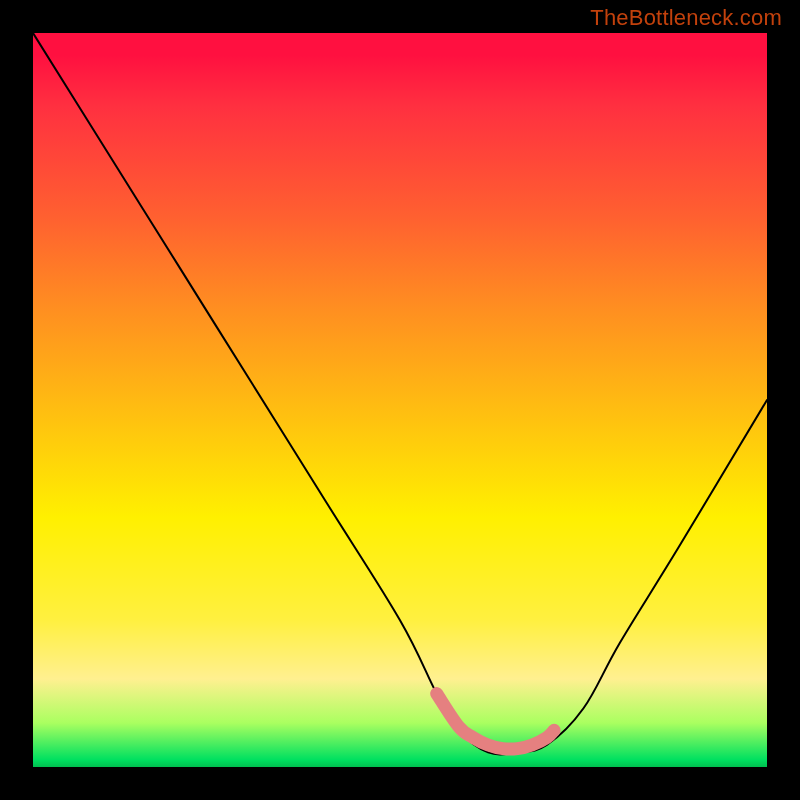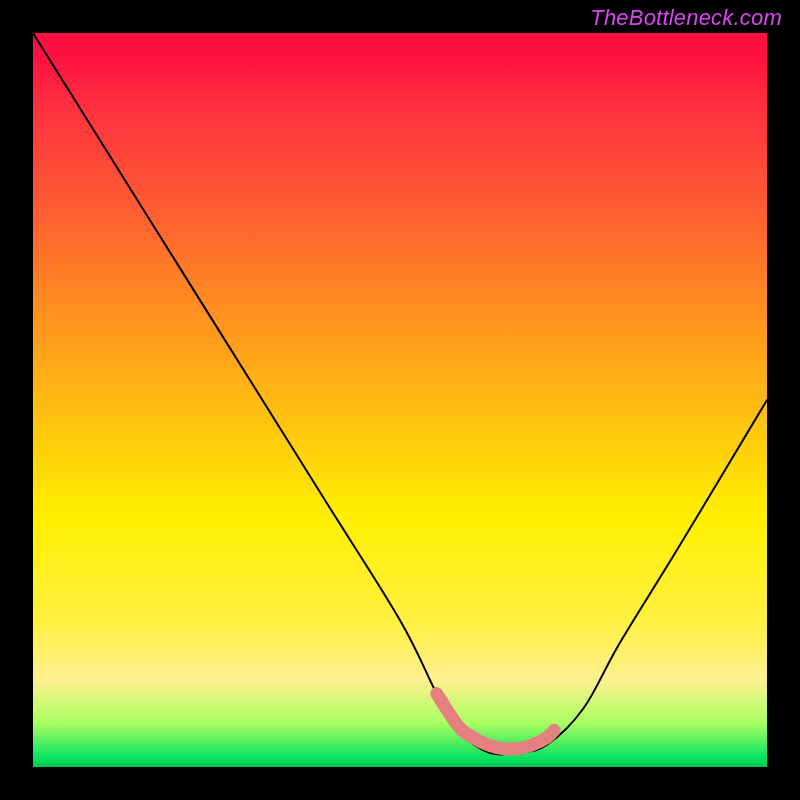--- a/index.html
+++ b/index.html
@@ -50,25 +50,24 @@
     position: absolute;
     left: 0;
     top: 0;
     width: 100%;
     height: 100%;
   }
   .watermark {
     position: absolute;
     top: 5px;
     right: 18px;
-    color: #d946ef;
+    color: #c2410c;
     font-size: 22px;
     font-family: Arial, sans-serif;
     letter-spacing: 0.2px;
-    font-style: italic;
   }
 </style>
 </head>
 <body>
 
 <div class="chart-wrap">
 
   <div class="plot-area">
     <div class="gradient-bg"></div>
     <svg class="curve" viewBox="0 0 734 734" preserveAspectRatio="none">

